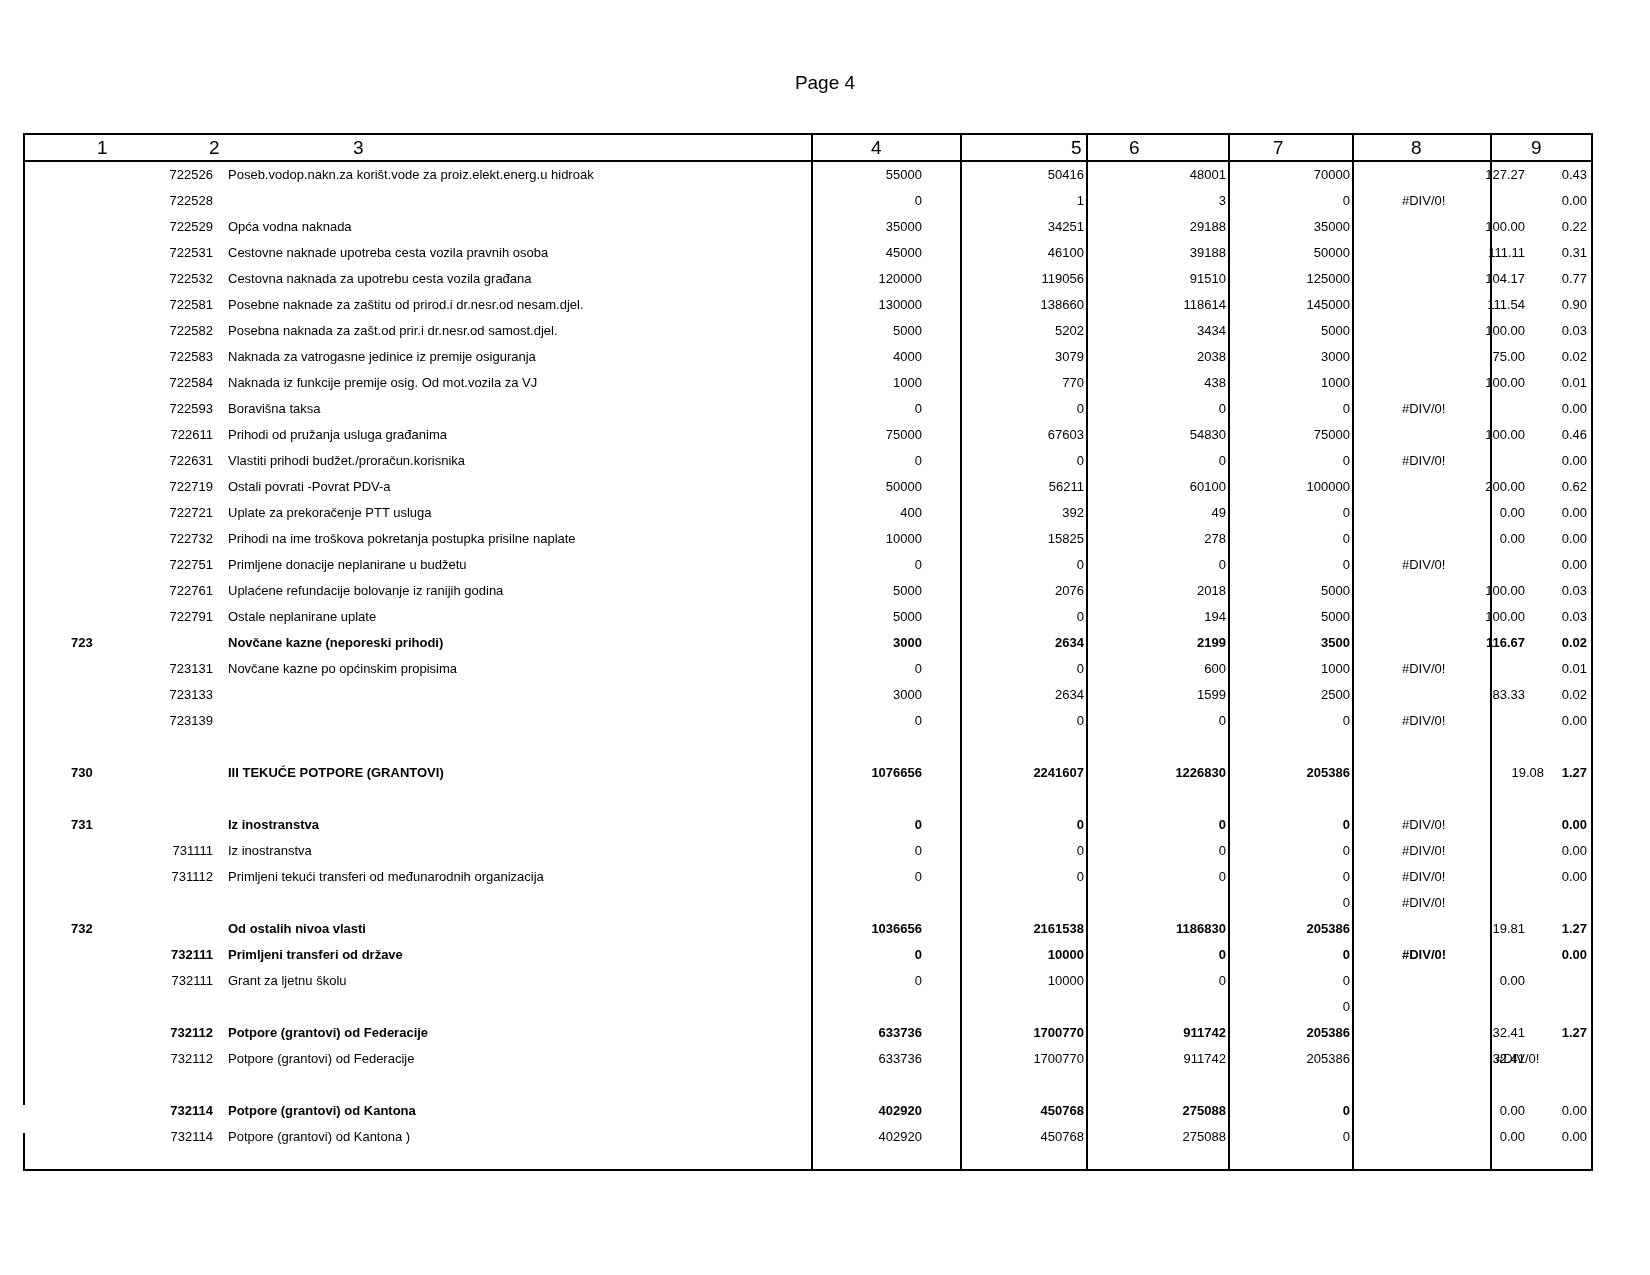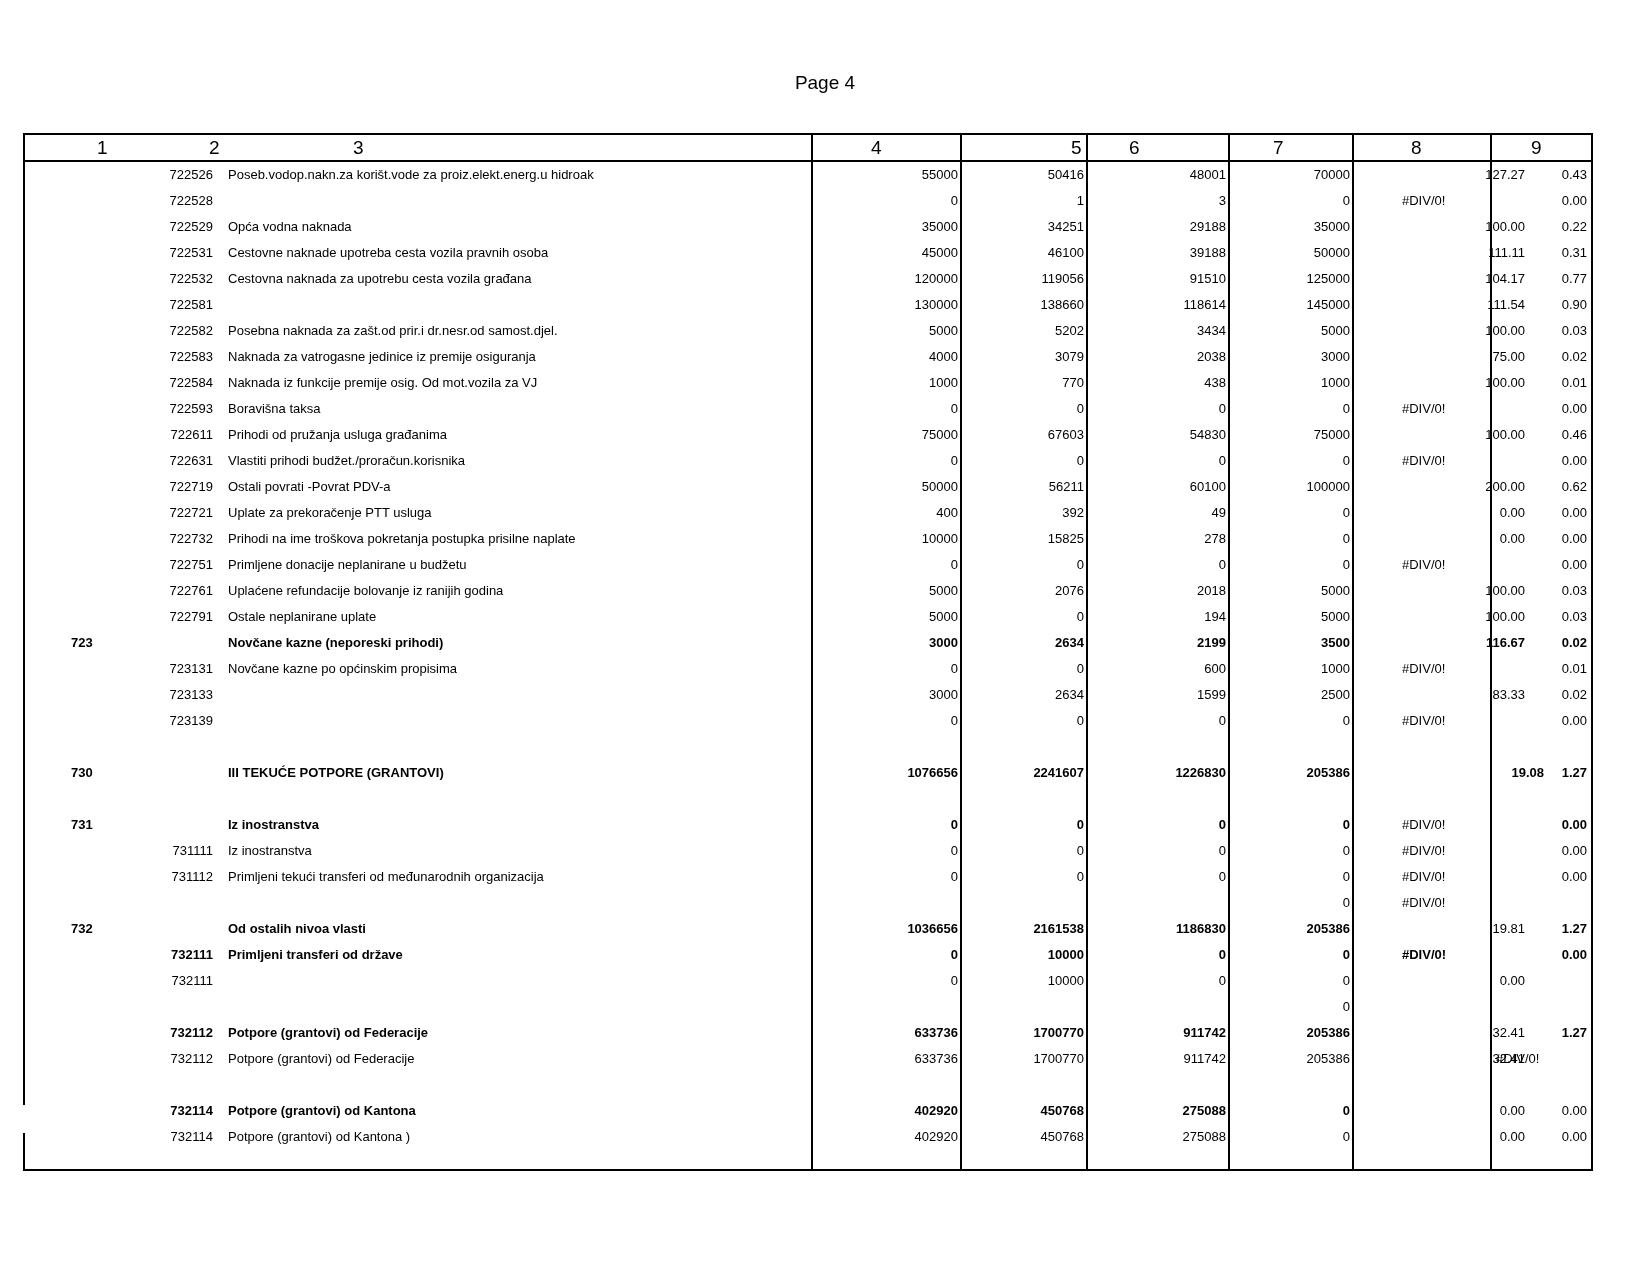--- a/index.html
+++ b/index.html
@@ -10,21 +10,21 @@
   .vline { position:absolute; top:0; bottom:0; width:2px; background:#000; }
   .header-row { position:absolute; left:0; right:0; top:0; height:25px; border-bottom:2px solid #000; font-size:19px; }
   .hcell { position:absolute; top:2px; }
   .rows { position:absolute; left:0; right:0; top:27px; }
   .row { position:absolute; left:0; right:0; height:26px; font-size:13px; line-height:26px; white-space:nowrap; }
   .row.bold { font-weight:bold; }
   .c1 { position:absolute; left:48px; }
   .c2 { position:absolute; left:128px; width:62px; text-align:right; }
   .c3 { position:absolute; left:205px; width:582px; overflow:hidden; }
   .num { position:absolute; text-align:right; }
-  .c4 { left:790px; width:145px; }
+  .c4 { left:754px; width:145px; }
   .c5 { left:940px; width:121px; }
   .c6 { left:1066px; width:137px; }
   .c7 { left:1208px; width:119px; }
   .c8 { left:1332px; width:134px;margin-left:36px; }
   .c8.err { text-align:left; left:1343px; }
   .c9 { left:1470px; width:94px; }
   .c9.err { text-align:left; left:1473px; }
 </style>
 </head>
 <body>
@@ -105,20 +105,21 @@
         <span class="num c4">120000</span>
         <span class="num c5">119056</span>
         <span class="num c6">91510</span>
         <span class="num c7">125000</span>
         <span class="num c8">104.17</span>
         <span class="num c9">0.77</span>
       </div>
       <div class="row" style="top: 130px;">
         <span class="c1"></span>
         <span class="c2">722581</span>
+        <span class="c3">Posebne naknade za zaštitu od prirod.i dr.nesr.od nesam.djel.</span>
         <span class="num c4">130000</span>
         <span class="num c5">138660</span>
         <span class="num c6">118614</span>
         <span class="num c7">145000</span>
         <span class="num c8">111.54</span>
         <span class="num c9">0.90</span>
       </div>
       <div class="row" style="top: 156px;">
         <span class="c1"></span>
         <span class="c2">722582</span>
@@ -294,21 +295,21 @@
         <span class="num c9">0.00</span>
       </div>
       <div class="row bold" style="top: 598px;">
         <span class="c1">730</span>
         <span class="c2"></span>
         <span class="c3">III  TEKUĆE POTPORE (GRANTOVI)</span>
         <span class="num c4">1076656</span>
         <span class="num c5">2241607</span>
         <span class="num c6">1226830</span>
         <span class="num c7">205386</span>
-        <span class="num c8" style="font-weight: bold; padding-left: 19px;">19.08</span>
+        <span class="num c8" style="font-weight: normal; padding-left: 19px;">19.08</span>
         <span class="num c9">1.27</span>
       </div>
       <div class="row bold" style="top: 650px;">
         <span class="c1">731</span>
         <span class="c2"></span>
         <span class="c3">Iz inostranstva</span>
         <span class="num c4">0</span>
         <span class="num c5">0</span>
         <span class="num c6">0</span>
         <span class="num c7">0</span>
@@ -366,20 +367,21 @@
         <span class="num c4">0</span>
         <span class="num c5">10000</span>
         <span class="num c6">0</span>
         <span class="num c7">0</span>
         <span class="num c8 err">#DIV/0!</span>
         <span class="num c9">0.00</span>
       </div>
       <div class="row" style="top: 806px;">
         <span class="c1"></span>
         <span class="c2">732111</span>
+        <span class="c3">Grant za ljetnu školu</span>
         <span class="num c4">0</span>
         <span class="num c5">10000</span>
         <span class="num c6">0</span>
         <span class="num c7">0</span>
         <span class="num c8">0.00</span>
         <span class="num c9"></span>
       </div>
       <div class="row" style="top: 832px;">
         <span class="c1"></span>
         <span class="c2"></span>

